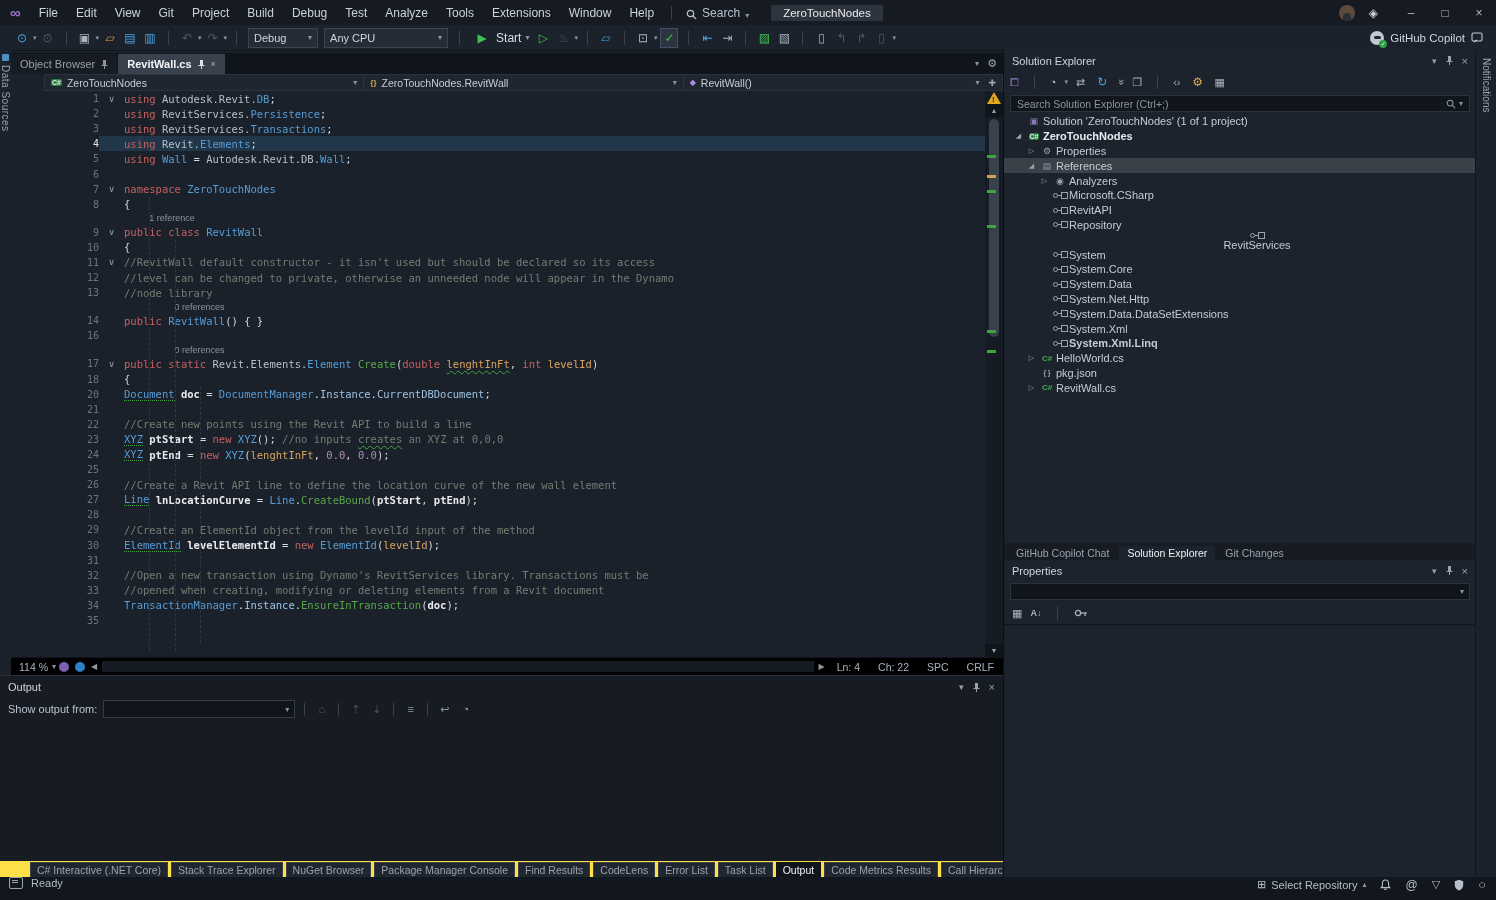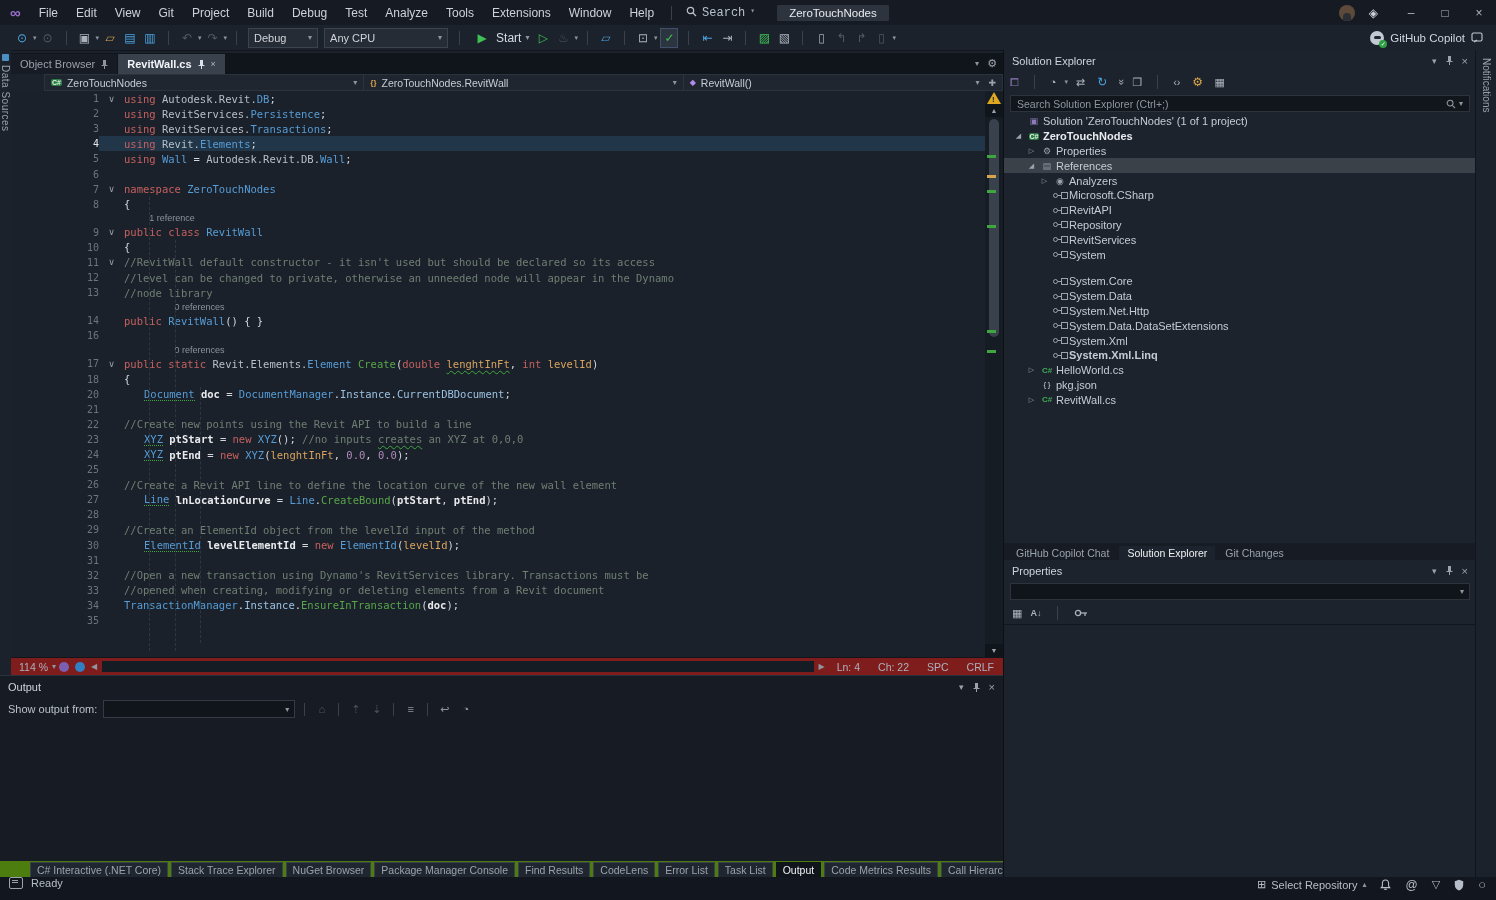--- a/index.html
+++ b/index.html
@@ -5,21 +5,21 @@
   html,body{margin:0;padding:0;background:#0b0e13;}
   .app{position:relative;width:1496px;height:900px;background:#1c222b;overflow:hidden;
        font-family:"Liberation Sans",sans-serif;color:#c6ccd4;-webkit-font-smoothing:antialiased;}
   .abs{position:absolute;}
   
   .titlebar{left:0;top:0;width:1496px;height:25px;background:#161b23;display:flex;align-items:center;font-size:12px;color:#ccd2da;}
   .vslogo{color:#9b6fd0;font-size:15px;margin:0 9px 0 10px;font-weight:bold;}
   .menubar{display:flex;height:100%;}
   .menu-item{padding:0 9px;display:flex;align-items:center;cursor:default;}
   .tb-sep{width:1px;height:14px;background:#3a414b;margin:0 8px;}
-  .search-box{display:flex;align-items:flex-start;gap:5px;color:#b9c0c9;padding:0 6px;font-family:Liberation Mono, monospace;}
+  .search-box{display:flex;align-items:flex-end;gap:5px;color:#b9c0c9;padding:0 6px;}
   .search-box .caret{font-size:8px;color:#8d959f;}
   .title-chip{margin-left:16px;background:#2e343e;color:#e8ebef;padding:2px 12px;font-size:11.5px;border-radius:1px;}
   .tb-right{margin-left:auto;display:flex;align-items:center;height:100%;}
   .avatar{width:16px;height:16px;border-radius:50%;background:#5d4a3a;display:flex;align-items:flex-end;justify-content:center;overflow:hidden;margin-right:14px;}
   .avatar i{display:block;width:8px;height:8px;border-radius:50% 50% 0 0;background:#2a2e35;}
   .gem{color:#ccd2da;font-size:12px;margin-right:16px;}
   .winbtn{width:34px;height:25px;display:flex;align-items:center;justify-content:center;font-size:12px;color:#aeb5be;}
   
   .toolbar{left:0;top:25px;width:1496px;height:25px;background:#1c222b;display:flex;align-items:center;font-size:12px;border-bottom:1px solid #12161c;}
   .tico{display:inline-flex;align-items:center;justify-content:center;min-width:16px;height:18px;margin:0 2px;font-size:12px;color:#a9b1bb;}
@@ -52,47 +52,47 @@
   .code-row .ln{width:88px;text-align:right;font-family:"DejaVu Sans Mono",monospace;font-size:10px;color:#6c7480;flex:none;}
   .code-row .fold{width:25px;text-align:center;font-size:9px;color:#98a0aa;flex:none;height:100%;display:flex;align-items:center;justify-content:center;}
   .code-row .ct{flex:1;font-family:"DejaVu Sans Mono",monospace;font-size:10.5px;white-space:pre;height:100%;display:flex;align-items:center;}
   .code-row.hl .ct,.code-row.hl .fold{background:#22364a;}
   .code-row.hl .ln{color:#e3e7ec;}
   .lens-row{height:13px;display:flex;align-items:center;font-size:9px;color:#8b939c;font-family:"Liberation Sans",sans-serif;}
   .iguide{position:absolute;width:0;border-left:1px dashed #2e3640;}
   .tk-k{color:#c4605f;} .tk-t{color:#569cd6;} .tk-n{color:#b8bfc6;} .tk-m{color:#57a64a;}
   .tk-p{color:#d7a35f;} .tk-num{color:#b08cba;} .tk-c{color:#6f7f73;} .tk-w{color:#d4d7dc;}
   .tk-v{color:#9cc2e2;} .tk-b{color:#e8eaed;font-weight:bold;}
-  .tk-ug{border-bottom:1px dotted #3fa63f;margin-left:20px;}
+  .tk-ug{border-bottom:1px dotted #3fa63f;}
   .tk-sq{text-decoration:underline wavy #3fa63f 1px;text-underline-offset:2px;}
   
   .vsb{left:985px;top:91px;width:18px;height:566px;background:#161c24;}
   .vsb .warn{position:absolute;left:2px;top:1px;width:0;height:0;border-left:7px solid transparent;border-right:7px solid transparent;border-bottom:12px solid #e0a81e;}
   .vsb .warn i{position:absolute;left:-2px;top:3px;font-style:normal;font-size:8px;color:#20262e;font-weight:bold;}
   .vsb .sarrow{position:absolute;left:0;width:18px;height:13px;display:flex;align-items:center;justify-content:center;font-size:7px;color:#9aa2ac;background:#10151c;}
   .vsb .thumb{position:absolute;left:4px;width:10px;background:#39414c;border-radius:5px;}
   .vsb .mark{position:absolute;left:2px;width:9px;height:3px;}
   
-  .ebottom{left:11px;top:657px;width:992px;height:17px;background:#7f1d1d;display:flex;align-items:center;font-size:10.5px;color:#aab2bc;border-top:1px solid #12161c;}
+  .ebottom{left:11px;top:657px;width:992px;height:17px;background:#000000;display:flex;align-items:center;font-size:10.5px;color:#aab2bc;border-top:1px solid #12161c;}
   .ebottom .zoom{padding:0 4px 0 8px;}
   .dotico{width:10px;height:10px;border-radius:50%;margin:0 3px;}
   .hsb-track{flex:1;height:11px;background:#161c24;margin:0 2px;}
   .estatus{display:flex;gap:0;justify-content:space-between;}
   .estatus span{padding:0 9px;}
   
   .output{left:0;top:675px;width:1003px;height:186px;background:#171c24;border-top:1px solid #2a313b;}
   .phead{height:22px;display:flex;align-items:center;font-size:11px;color:#cfd4db;padding:0 8px;}
   .phead .hicons{margin-left:auto;display:flex;gap:9px;align-items:center;color:#9aa2ac;font-size:9px;}
   .outbar{height:22px;display:flex;align-items:center;font-size:11px;color:#b9c0c9;padding:0 8px;gap:6px;}
   .outcombo{width:180px;height:16px;background:#10151c;border:1px solid #343b44;display:flex;align-items:center;justify-content:flex-end;padding:0 5px;}
   .oico{min-width:15px;text-align:center;font-size:11px;color:#8d959f;}
   .oico.dim{color:#4d555f;}
   .osep{width:1px;height:13px;background:#3a414b;margin:0 3px;}
   
-  .btabs{left:0;top:861px;width:1003px;height:17px;background:#4d7c0f;display:flex;align-items:center;padding-left:30px;gap:3px;font-size:10.5px;}
+  .btabs{left:0;top:861px;width:1003px;height:17px;background:#fde047;display:flex;align-items:center;padding-left:30px;gap:3px;font-size:10.5px;}
   .btab{border:1px solid #3a414b;color:#9aa2ab;padding:0 6px;height:14px;display:flex;align-items:center;background:#20262f;}
   .btab.active{background:#10151c;color:#eef1f4;border-color:#10151c;}
   
   .rpanel{left:1003px;top:50px;width:472px;height:827px;background:#1d232c;border-left:1px solid #0c0f14;}
   .setoolbar{height:22px;display:flex;align-items:center;padding:0 6px;gap:7px;color:#a9b1bb;font-size:11px;}
   .sesearch{margin:2px 6px;height:15px;background:#11161d;border:1px solid #2c333c;display:flex;align-items:center;font-size:10.5px;color:#8d959f;padding:0 6px;}
   .sesearch .mag{margin-left:auto;display:flex;align-items:center;gap:3px;}
   .tree{overflow:hidden;}
   .trow{display:flex;align-items:center;font-size:11px;color:#c6cbd3;height:14.8px;}
   .trow.sel{background:#3a4149;}
@@ -636,21 +636,21 @@
           <span class="tarrow"></span>
           <span class="islot">
             <span class="asm">
               <i class="a-c"></i>
               <i class="a-l"></i>
               <i class="a-b"></i>
             </span>
           </span>
           <span class="tlabel">Repository</span>
         </div>
-        <div class="trow" style="padding-left: 34px;">
+        <div class="trow" style="padding-left: 34px; flex-direction: column;">
           <span class="tarrow"></span>
           <span class="islot">
             <span class="asm">
               <i class="a-c"></i>
               <i class="a-l"></i>
               <i class="a-b"></i>
             </span>
           </span>
           <span class="tlabel">RevitServices</span>
         </div>
@@ -658,21 +658,21 @@
           <span class="tarrow"></span>
           <span class="islot">
             <span class="asm">
               <i class="a-c"></i>
               <i class="a-l"></i>
               <i class="a-b"></i>
             </span>
           </span>
           <span class="tlabel">System</span>
         </div>
-        <div class="trow" style="padding-left: 34px; margin-top: 12px;">
+        <div class="trow" style="padding-left: 34px;">
           <span class="tarrow"></span>
           <span class="islot">
             <span class="asm">
               <i class="a-c"></i>
               <i class="a-l"></i>
               <i class="a-b"></i>
             </span>
           </span>
           <span class="tlabel">System.Core</span>
         </div>

